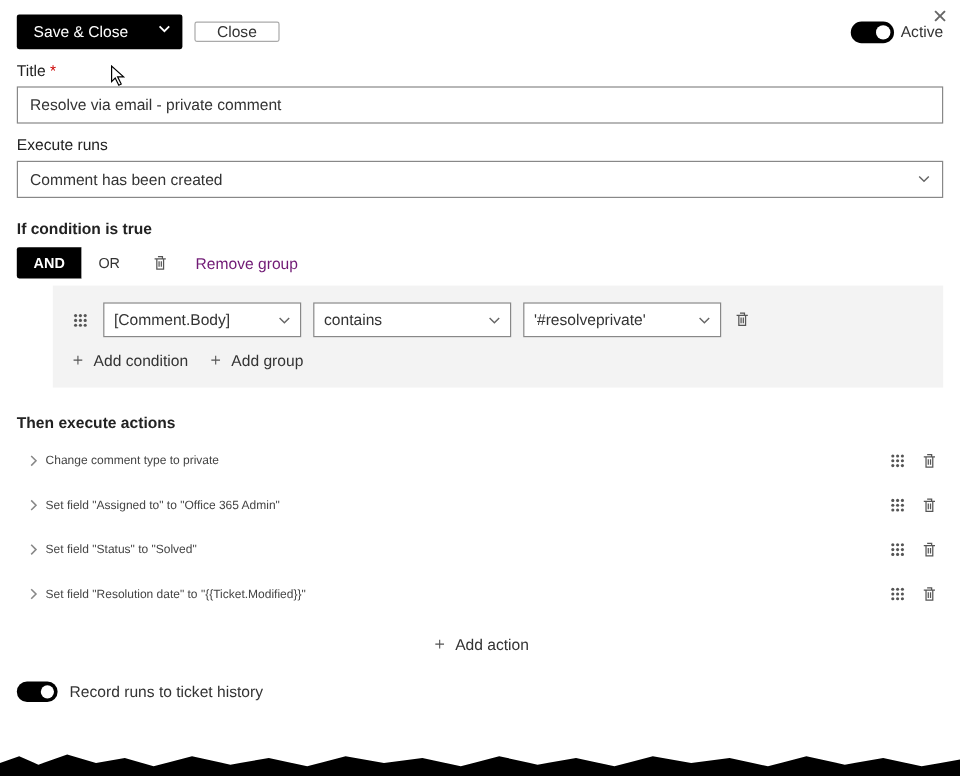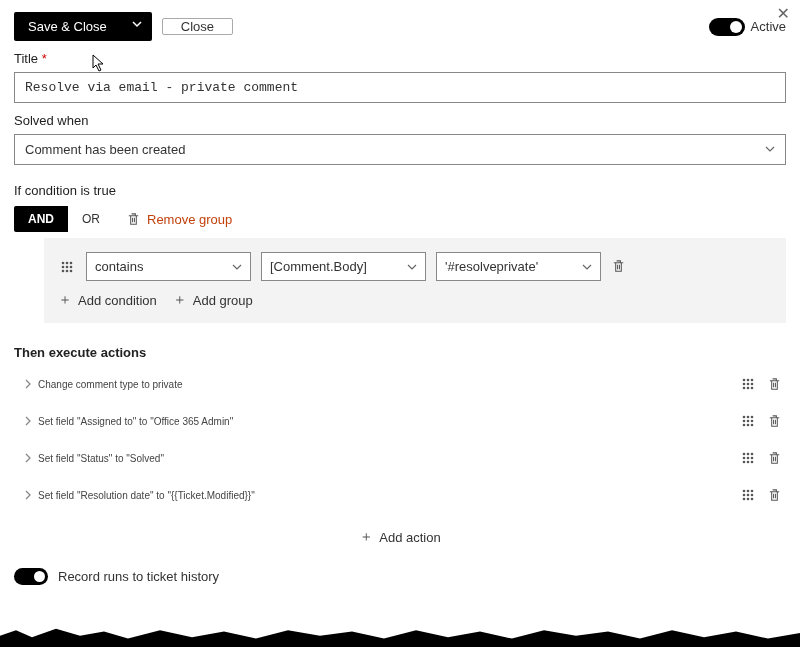--- a/index.html
+++ b/index.html
@@ -16,30 +16,30 @@
 
   .toggle-wrap { margin-left: auto; display: flex; align-items: center; gap: 6px; }
   .toggle { width: 36px; height: 18px; background: #000; border-radius: 10px; position: relative; cursor: pointer; }
   .toggle .knob { width: 12px; height: 12px; background: #fff; border-radius: 50%; position: absolute; top: 3px; right: 3px; }
 
   .cursor { position: absolute; top: 54px; left: 92px; pointer-events: none; }
 
   .label { font-size: 13px; color: #222; margin: 10px 0 6px 0; font-weight: 400; }
   .req { color: #c00; }
 
-  .textbox { width: 100%; border: 1px solid #888; padding: 7px 10px; font-size: 13px; color: #333; background: #fff; font-family: Liberation Mono, monospace; }
+  .textbox { width: 100%; border: 1px solid #888; padding: 7px 10px; font-size: 13px; color: #333; background: #fff; }
   .select { width: 100%; border: 1px solid #888; padding: 7px 10px; font-size: 13px; color: #333; background: #fff; display: flex; justify-content: space-between; align-items: flex-start; cursor: pointer; }
   .chev { color: #666; }
 
-  .cond-header { font-size: 13px; color: #222; margin: 18px 0 8px 0; font-weight: 400; }
+  .cond-header { font-size: 13px; color: #222; margin: 18px 0 8px 0; font-weight: 700; }
 
   .tab-row { display: flex; align-items: center; gap: 0; }
   .tab { padding: 6px 14px; font-size: 12px; cursor: pointer; background: #fff; color: #333; }
   .tab.active { background: #000; color: #fff; font-weight: 600; border-radius: 2px 0 0 2px; }
-  .remove-group { margin-left: 12px; display: flex; align-items: center; gap: 6px; color: #c2410c; cursor: pointer; font-size: 13px; }
+  .remove-group { margin-left: 12px; display: flex; align-items: center; gap: 22px; color: #701a75; cursor: pointer; font-size: 13px; }
 
   .cond-body { background: #f3f3f3; padding: 14px 14px 14px 14px; margin-left: 30px; margin-top: 6px; }
   .cond-row { display: flex; align-items: center; gap: 10px; }
   .grip { width: 18px; height: 18px; cursor: grab; display:flex; align-items:center; justify-content:center; }
   .grip svg { fill: #555; }
   .cond-select { border: 1px solid #888; background: #fff; padding: 6px 8px; display: flex; justify-content: space-between; align-items: center; cursor: pointer; }
   .cond-select.field { width: 165px; }
   .cond-select.op { width: 165px; }
   .cond-select.val { width: 165px; }
   .trash { cursor: pointer; display:flex; align-items:center; justify-content:center; }
@@ -102,21 +102,21 @@
   <path d="M1 1 L1 14 L4 11 L7 17 L9 16 L6 10 L11 10 Z" fill="#fff" stroke="#000" stroke-width="1"></path>
 </svg>
 
 
 <div class="label">
   <span>Title</span> <span class="req">*</span>
 </div>
 <input class="textbox" type="text" value="Resolve via email - private comment" style="">
 
 
-<div class="label">Solved when</div>
+<div class="label">Execute runs</div>
 <div class="select">
   <span>Comment has been created</span>
   <span class="chev"><svg class="chev-svg" viewBox="0 0 10 10">
         <path d="M1 3 L5 7 L9 3" stroke="#666" stroke-width="1.2" fill="none"></path>
       </svg></span>
 </div>
 
 
 <div class="cond-header">If condition is true</div>
 <div class="tab-row">
@@ -138,28 +138,28 @@
           <circle cx="7" cy="3" r="1.3"></circle>
           <circle cx="11" cy="3" r="1.3"></circle>
         <circle cx="3" cy="7" r="1.3"></circle>
           <circle cx="7" cy="7" r="1.3"></circle>
           <circle cx="11" cy="7" r="1.3"></circle>
         <circle cx="3" cy="11" r="1.3"></circle>
           <circle cx="7" cy="11" r="1.3"></circle>
           <circle cx="11" cy="11" r="1.3"></circle>
       </svg>
     </div>
+    <div class="cond-select field">
+      <span>[Comment.Body]</span>
+      <svg class="chev-svg" viewBox="0 0 10 10">
+          <path d="M1 3 L5 7 L9 3" stroke="#666" stroke-width="1.2" fill="none"></path>
+        </svg>
+    </div>
     <div class="cond-select op">
       <span>contains</span>
-      <svg class="chev-svg" viewBox="0 0 10 10">
-          <path d="M1 3 L5 7 L9 3" stroke="#666" stroke-width="1.2" fill="none"></path>
-        </svg>
-    </div>
-    <div class="cond-select field">
-      <span>[Comment.Body]</span>
       <svg class="chev-svg" viewBox="0 0 10 10">
           <path d="M1 3 L5 7 L9 3" stroke="#666" stroke-width="1.2" fill="none"></path>
         </svg>
     </div>
     <div class="cond-select val">
       <span>'#resolveprivate'</span>
       <svg class="chev-svg" viewBox="0 0 10 10">
           <path d="M1 3 L5 7 L9 3" stroke="#666" stroke-width="1.2" fill="none"></path>
         </svg>
     </div>

